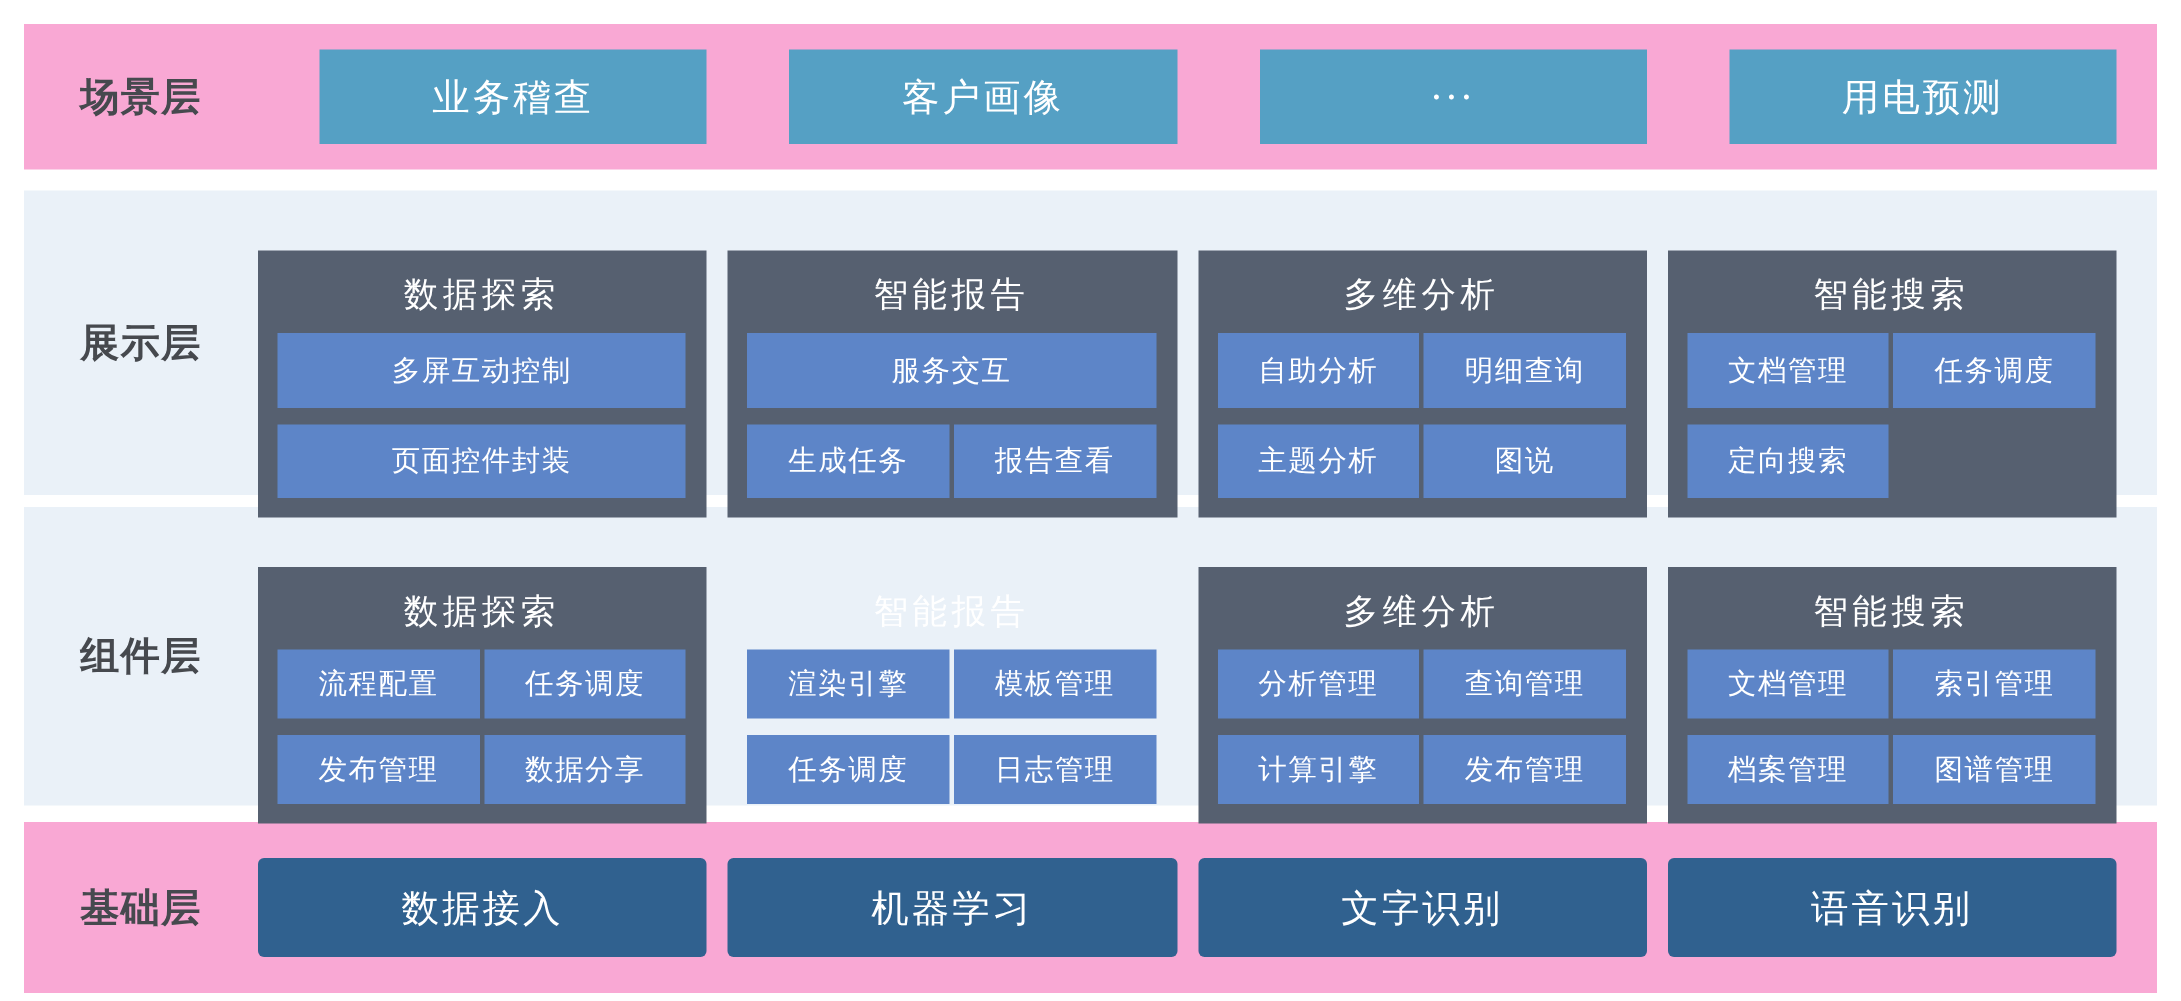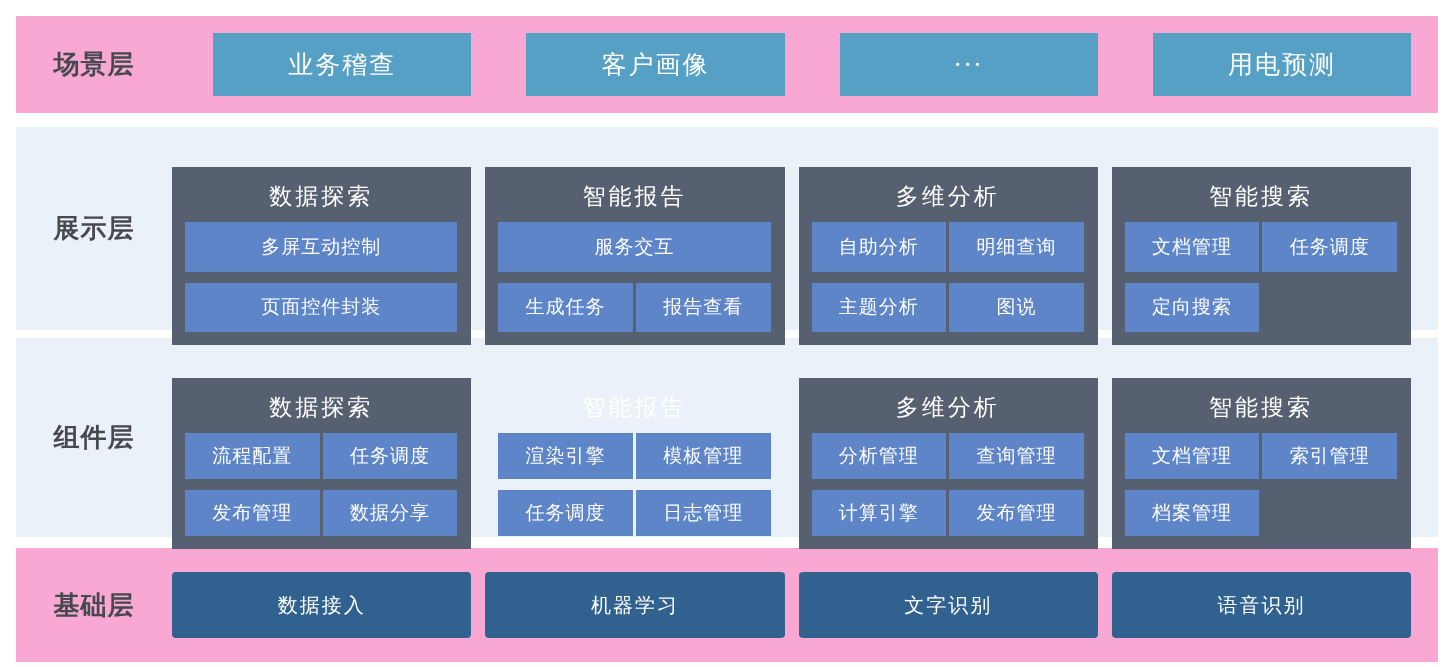--- a/index.html
+++ b/index.html
@@ -60,21 +60,21 @@
     margin-left: 41px;
   }
   .foundation-btn {
     height: 66px;
     background: #30618f;
     border-radius: 4px;
     color: #ffffff;
     display: flex;
     align-items: center;
     justify-content: center;
-    font-size: 20px;
+    font-size: 25px;
     font-family: "DejaVu Serif", serif;
     letter-spacing: 2px;
   }
   .card {
     background: #566070;
     display: flex;
     flex-direction: column;
     padding: 10px 14px 13px 13px;
     box-sizing: border-box;
     margin-top: 40px;
@@ -200,20 +200,21 @@
           <div class="item">发布管理</div>
         </div>
       </div>
 
       <div class="card">
         <div class="card-title">智能搜索</div>
         <div class="card-items">
           <div class="item">文档管理</div>
           <div class="item">索引管理</div>
           <div class="item">档案管理</div>
+          <div class="item">图谱管理</div>
         </div>
       </div>
 
     </div>
   </div>
 
   <div class="band band-outer" id="band-foundation">
     <div class="band-label">基础层</div>
     <div class="band-content">
       <div class="foundation-btn">数据接入</div>

